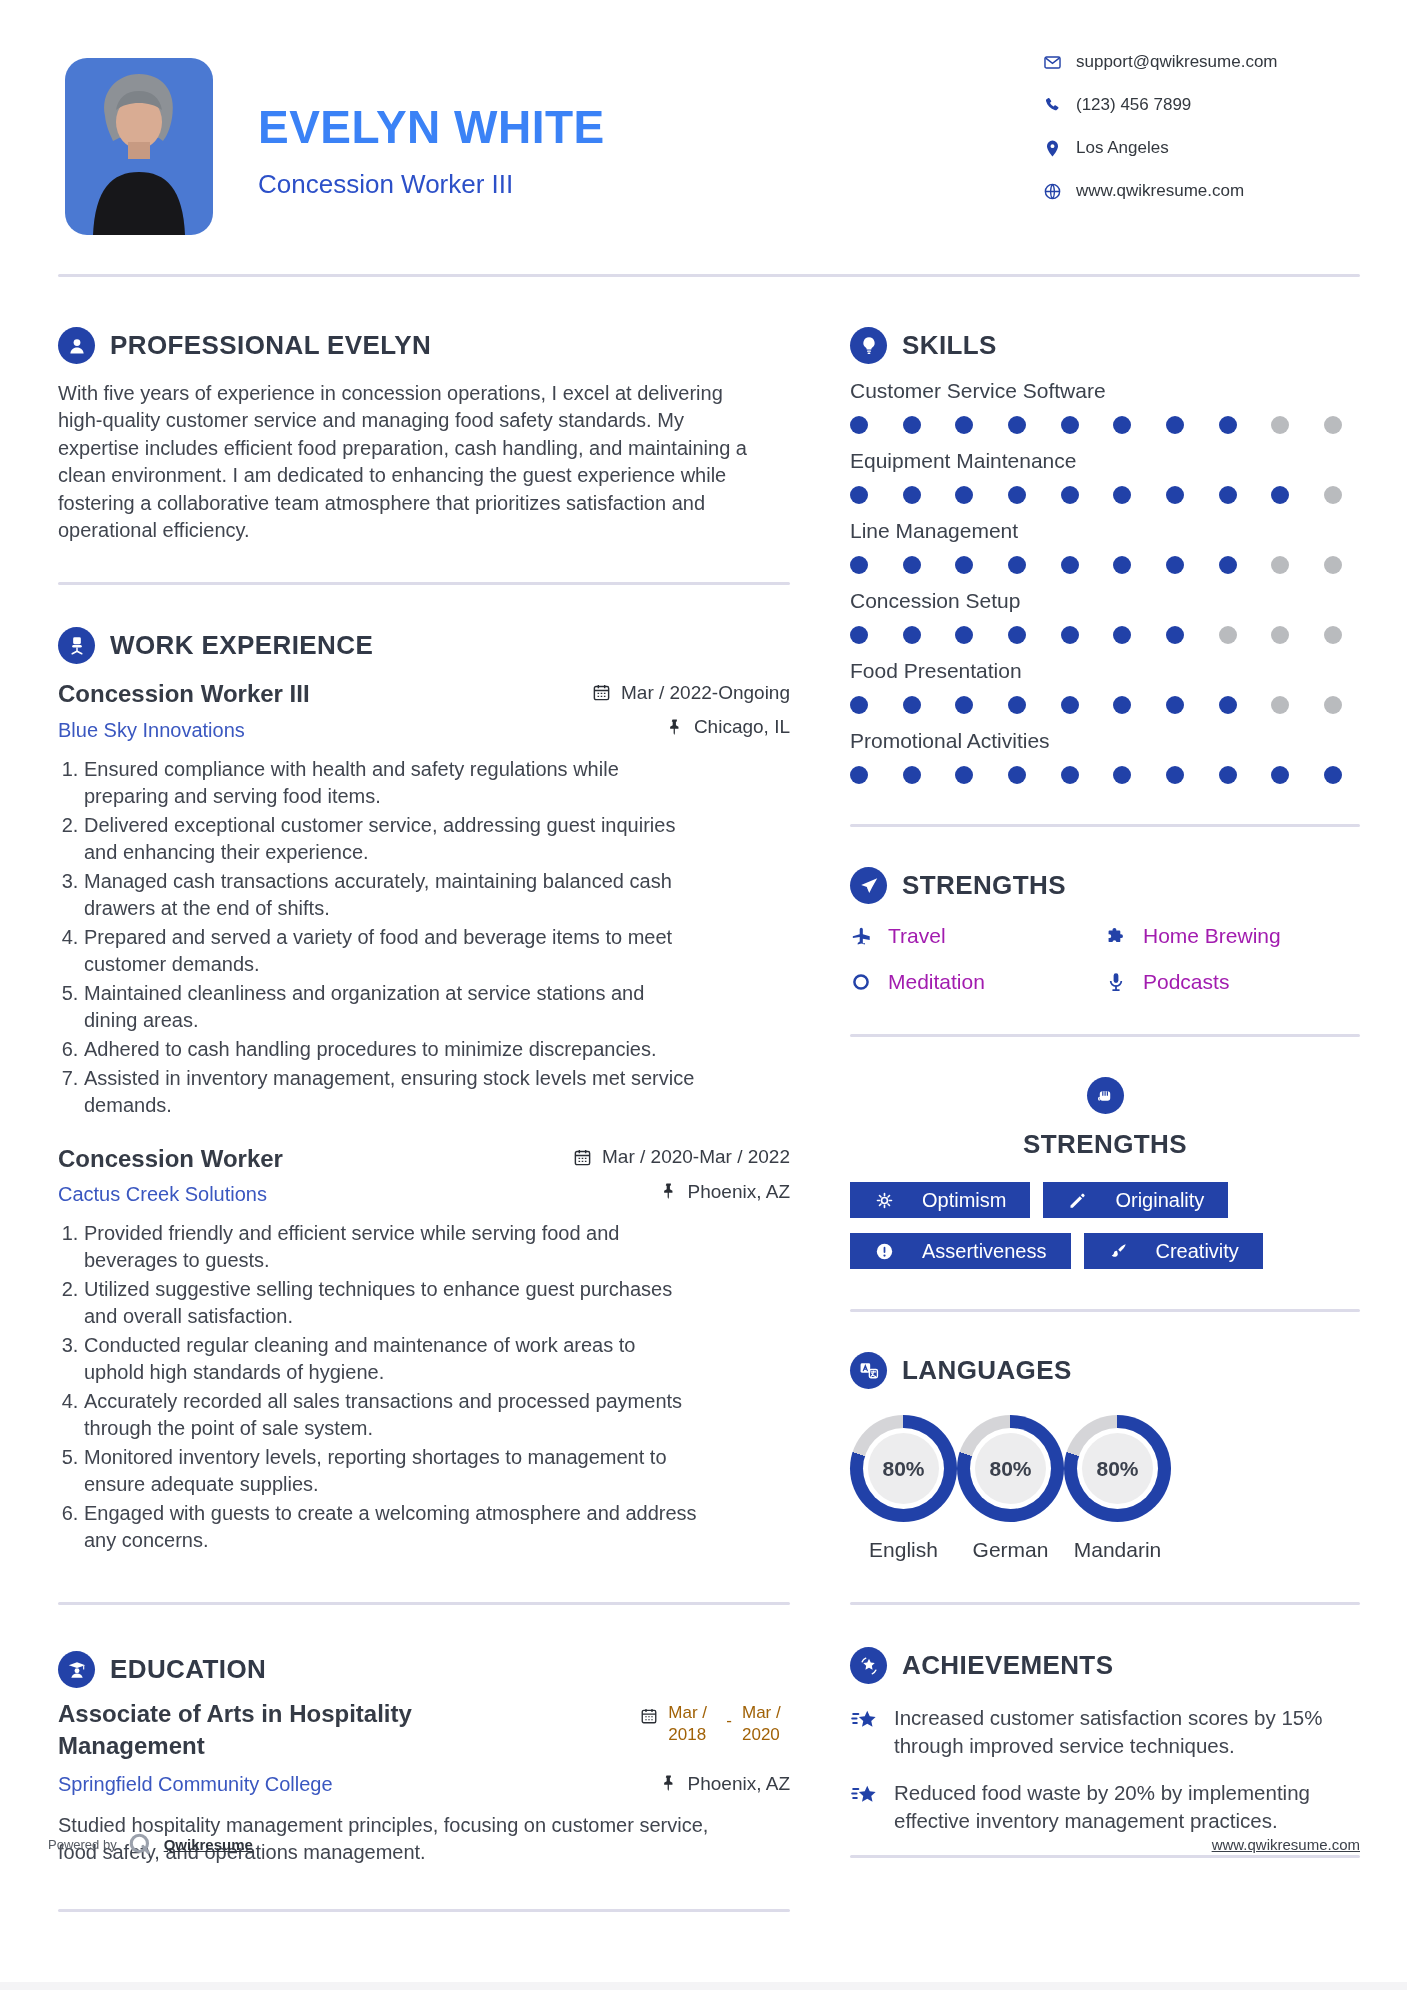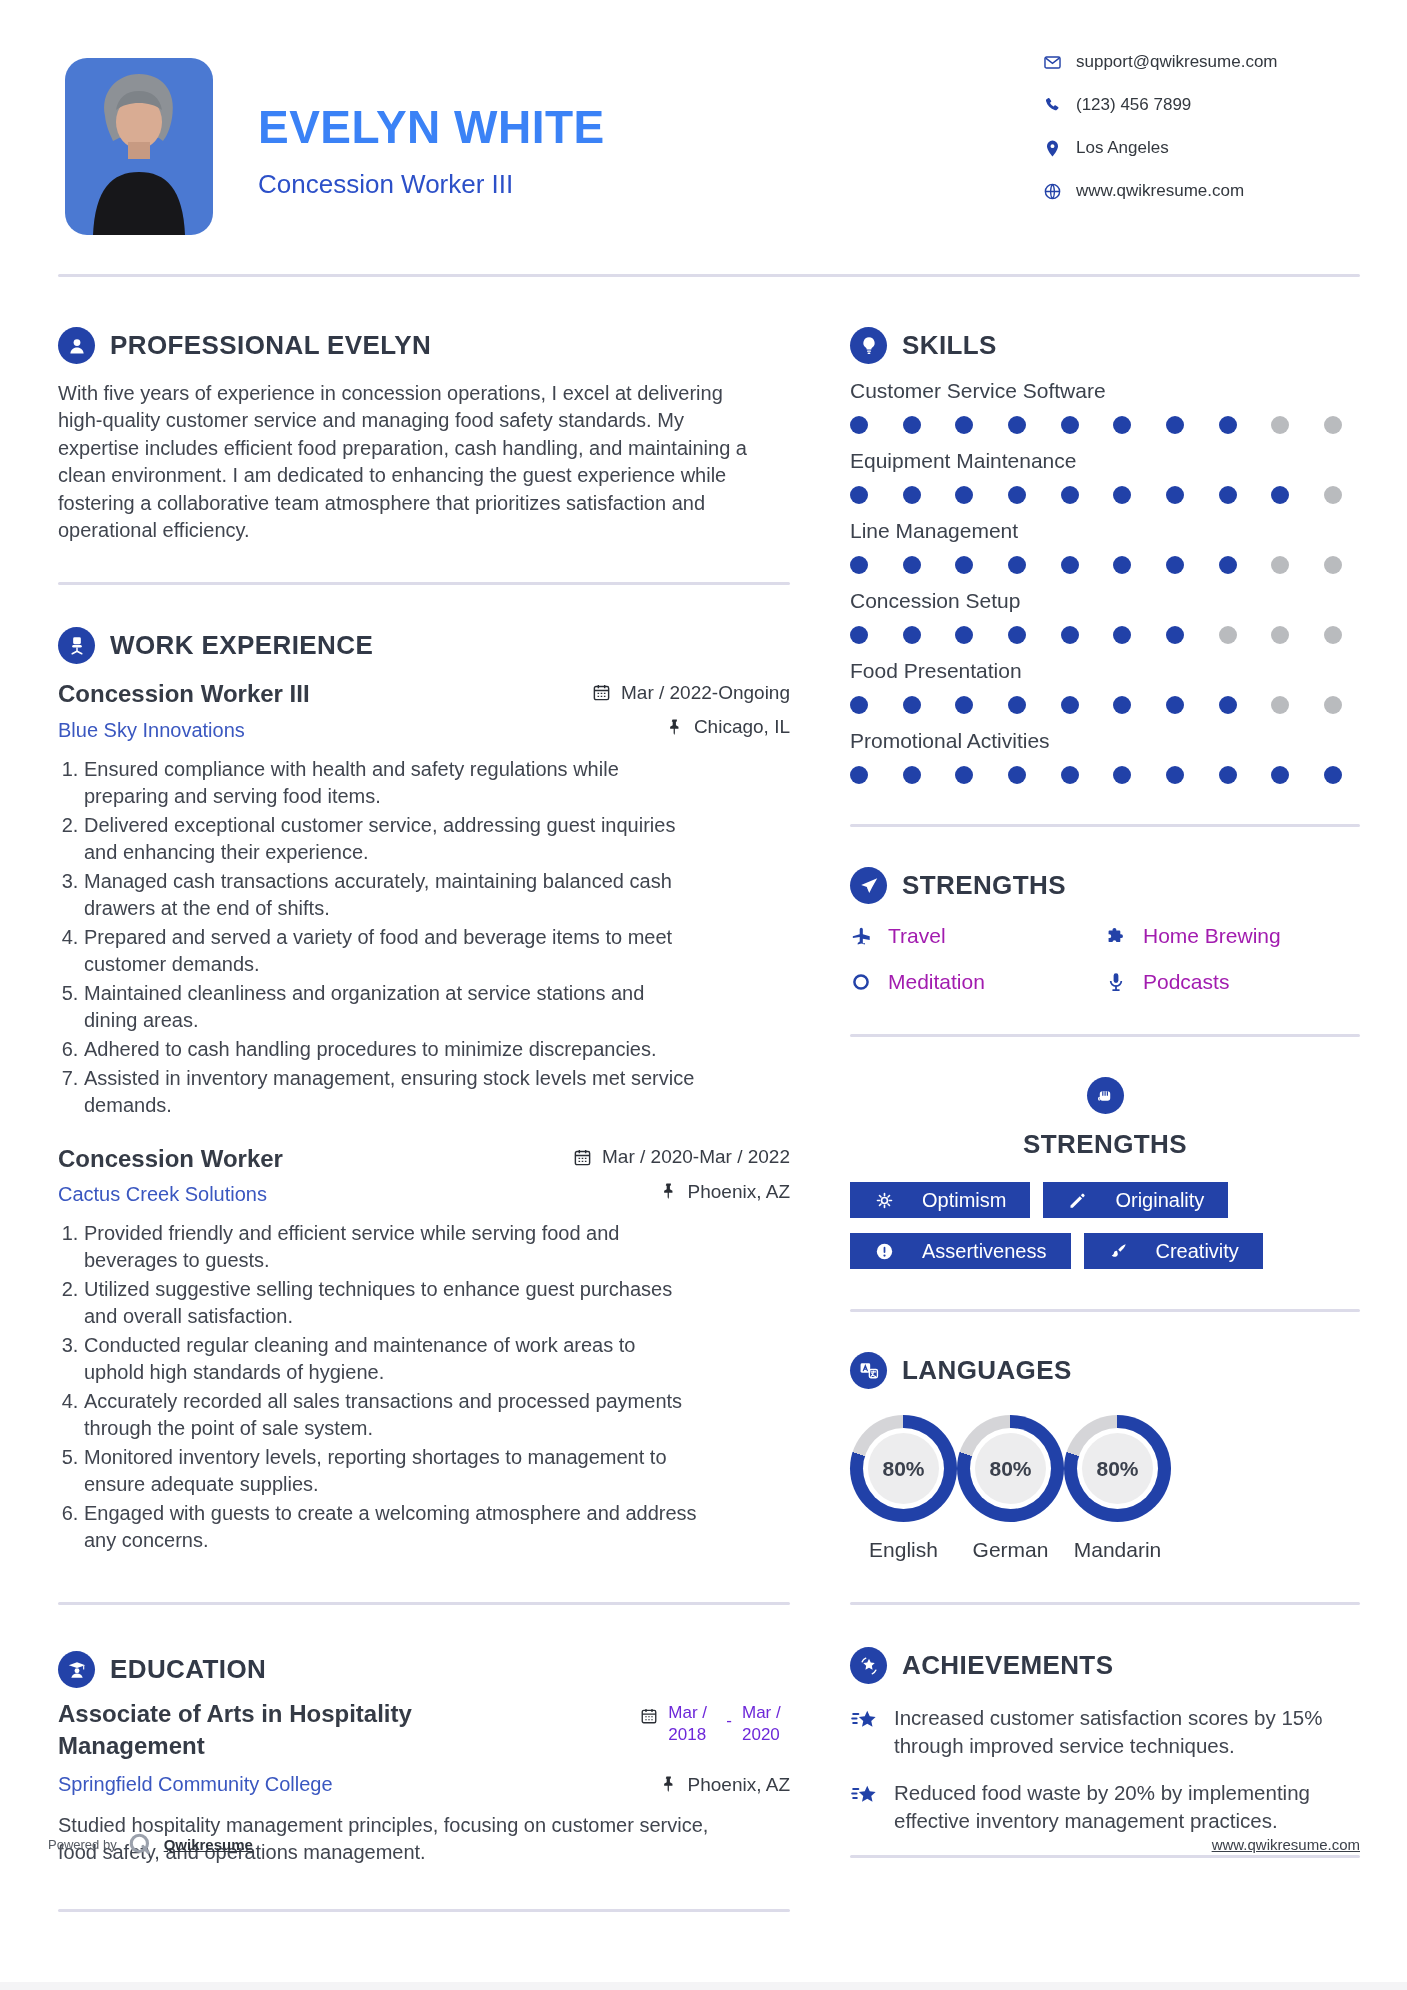--- a/index.html
+++ b/index.html
@@ -44,26 +44,26 @@
   .meta .ic{width:19px;height:19px;color:#2a2e35;}
   .meta .ic svg{width:100%;height:100%;display:block;}
   .job-sub{display:flex;justify-content:space-between;align-items:baseline;margin-top:8px;}
   .company,.school{font-size:20px;color:var(--link);text-decoration:none;font-weight:500;}
   ol.bullets{margin:14px 0 0;padding-left:26px;font-size:20px;line-height:1.35;max-width:640px;}
   ol.bullets li{margin-bottom:2px;}
   .edu-div{margin-top:48px;}
   .edu-head{margin:46px 0 8px;}
   .edu-top{display:flex;justify-content:space-between;margin-top:10px;}
   .degree{font-size:24px;font-weight:700;color:#353b46;max-width:400px;line-height:1.3;}
-  .edu-dates{display:flex;align-items:flex-start;gap:10px;font-size:17px;color:#6d28d9;padding-top:4px;}
+  .edu-dates{display:flex;align-items:flex-start;gap:10px;font-size:17px;color:#a16207;padding-top:4px;}
   .edu-dates .ic{width:18px;height:18px;color:#2a2e35;margin-top:5px;}
   .edu-dates .ic svg{width:100%;height:100%;display:block;}
   .edu-date{display:inline-block;width:48px;line-height:1.25;}
   .edu-dash{margin-top:9px;}
-  .edu-sub{display:flex;justify-content:space-between;align-items:flex-end;margin-top:12px;}
+  .edu-sub{display:flex;justify-content:space-between;align-items:flex-start;margin-top:12px;}
   .edu-desc{margin-top:16px;font-size:20px;line-height:1.37;max-width:660px;}
   .final-ldiv{margin-top:42px;}
 
   
   .skills-head{margin:50px 0 4px;}
   .skill{margin-top:15px;}
   .skill-name{font-size:21px;color:#3c424d;margin-bottom:13px;}
   .dots{display:flex;width:492px;justify-content:space-between;}
   .dot{width:18px;height:18px;border-radius:50%;background:var(--blue);}
   .dot.off{background:var(--dotgray);}

